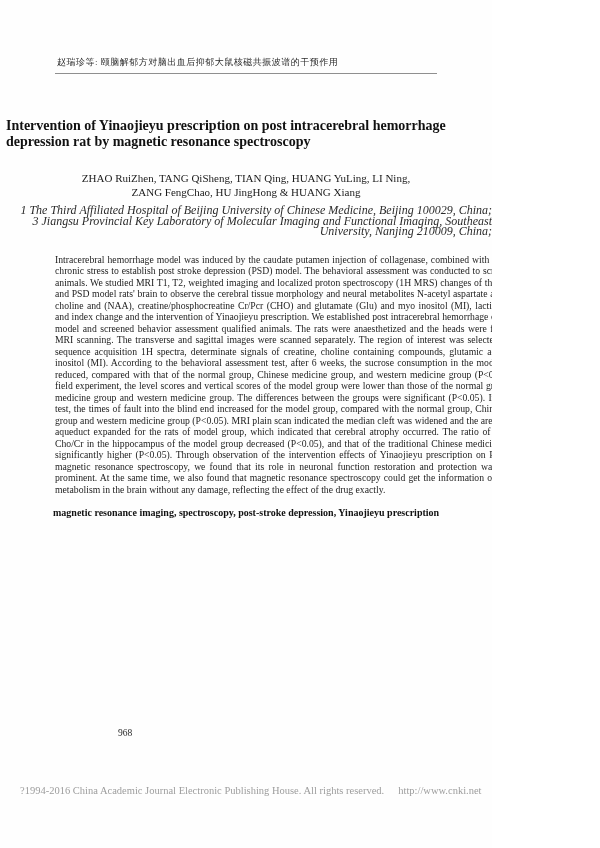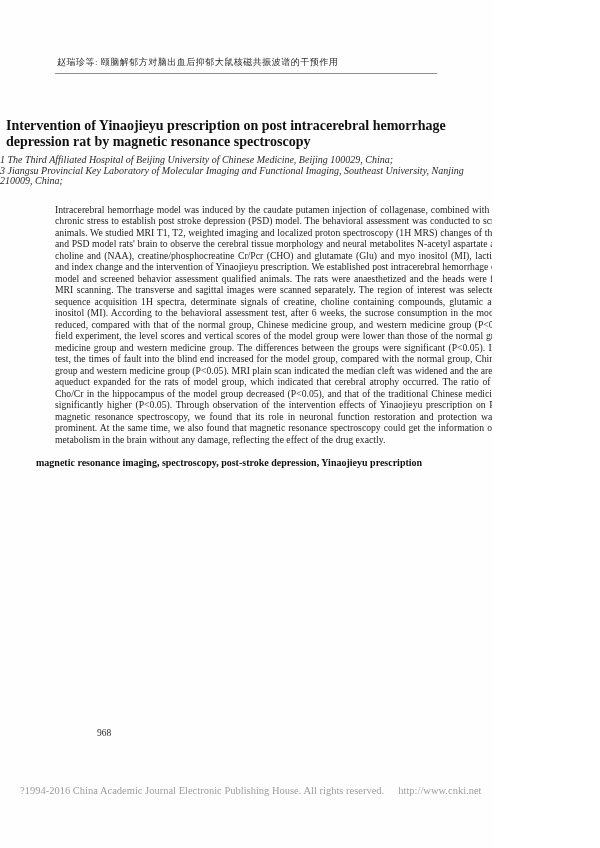--- a/index.html
+++ b/index.html
@@ -40,51 +40,51 @@
   }
   .authors {
     margin-top: 22px;
     text-align: center;
     font-size: 11px;
     line-height: 14px;
     color: #1a1a1a;
   }
   .affiliations {
     margin-top: 6px;
-    text-align: left;
+    text-align: right;
     font-style: italic;
-    font-size: 10px;
+    font-size: 12px;
     line-height: 10.5px;
     color: #2a2a2a;
   }
   .abstract {
     margin: 17px 76px 0 55px;
     width: 490px;
     text-align: justify;
     font-size: 9.7px;
     line-height: 11.5px;
     color: #1c1c1c;
   }
   .keywords {
-    margin: 12px 55px 0 36px;
+    margin: 12px 55px 0 53px;
     width: 490px;
     font-weight: bold;
     font-size: 10px;
     line-height: 12px;
     color: #111111;
   }
   .doi {
     margin: 16px 55px 0 55px;
     font-size: 8.5px;
     line-height: 10px;
     color: #2a2a2a;
   }
   .page-number {
     position: absolute;
-    left: 49px;
+    left: 70px;
     top: 728px;
     font-size: 9.5px;
     color: #2a2a2a;
     padding-left: 48px;
   }
   .footer {
     position: absolute;
     left: 20px;
     top: 784px;
     width: 560px;
@@ -101,20 +101,24 @@
 <body>
 
 <div class="page">
 
   <div class="running-head">赵瑞珍等: 颐脑解郁方对脑出血后抑郁大鼠核磁共振波谱的干预作用</div>
 
   <hr class="head-rule">
 
   <div class="title">Intervention of Yinaojieyu prescription on post intracerebral hemorrhage depression rat by magnetic resonance spectroscopy</div>
 
+  <div class="authors">
+    <div>ZHAO RuiZhen, TANG QiSheng, TIAN Qing, HUANG YuLing, LI Ning,</div>
+    <div>ZANG FengChao, HU JingHong &amp; HUANG Xiang</div>
+  </div>
 
   <div class="affiliations">
     <div>1 The Third Affiliated Hospital of Beijing University of Chinese Medicine, Beijing 100029, China;</div>
     <div>3 Jiangsu Provincial Key Laboratory of Molecular Imaging and Functional Imaging, Southeast University, Nanjing 210009, China;</div>
   </div>
 
   <div class="abstract">Intracerebral hemorrhage model was induced by the caudate putamen injection of collagenase, combined with unpredictable chronic stress to establish post stroke depression (PSD) model. The behavioral assessment was conducted to screen qualified animals. We studied MRI T1, T2, weighted imaging and localized proton spectroscopy (1H MRS) changes of the normal rats' and PSD model rats' brain to observe the cerebral tissue morphology and neural metabolites N-acetyl aspartate ammonia acid choline and (NAA), creatine/phosphocreatine Cr/Pcr (CHO) and glutamate (Glu) and myo inositol (MI), lactic acid (LAC) and index change and the intervention of Yinaojieyu prescription. We established post intracerebral hemorrhage depression rat model and screened behavior assessment qualified animals. The rats were anaesthetized and the heads were fixed on 7.0T MRI scanning. The transverse and sagittal images were scanned separately. The region of interest was selected, with press sequence acquisition 1H spectra, determinate signals of creatine, choline containing compounds, glutamic acid, and myo inositol (MI). According to the behavioral assessment test, after 6 weeks, the sucrose consumption in the model group was reduced, compared with that of the normal group, Chinese medicine group, and western medicine group (P&lt;0.05). In open field experiment, the level scores and vertical scores of the model group were lower than those of the normal group, Chinese medicine group and western medicine group. The differences between the groups were significant (P&lt;0.05). In water maze test, the times of fault into the blind end increased for the model group, compared with the normal group, Chinese medicine group and western medicine group (P&lt;0.05). MRI plain scan indicated the median cleft was widened and the area of midbrain aqueduct expanded for the rats of model group, which indicated that cerebral atrophy occurred. The ratio of NAA/Cr and Cho/Cr in the hippocampus of the model group decreased (P&lt;0.05), and that of the traditional Chinese medicine group was significantly higher (P&lt;0.05). Through observation of the intervention effects of Yinaojieyu prescription on PSD by using magnetic resonance spectroscopy, we found that its role in neuronal function restoration and protection was particularly prominent. At the same time, we also found that magnetic resonance spectroscopy could get the information of the material metabolism in the brain without any damage, reflecting the effect of the drug exactly.</div>
 
   <div class="keywords">magnetic resonance imaging, spectroscopy, post-stroke depression, Yinaojieyu prescription</div>
 

